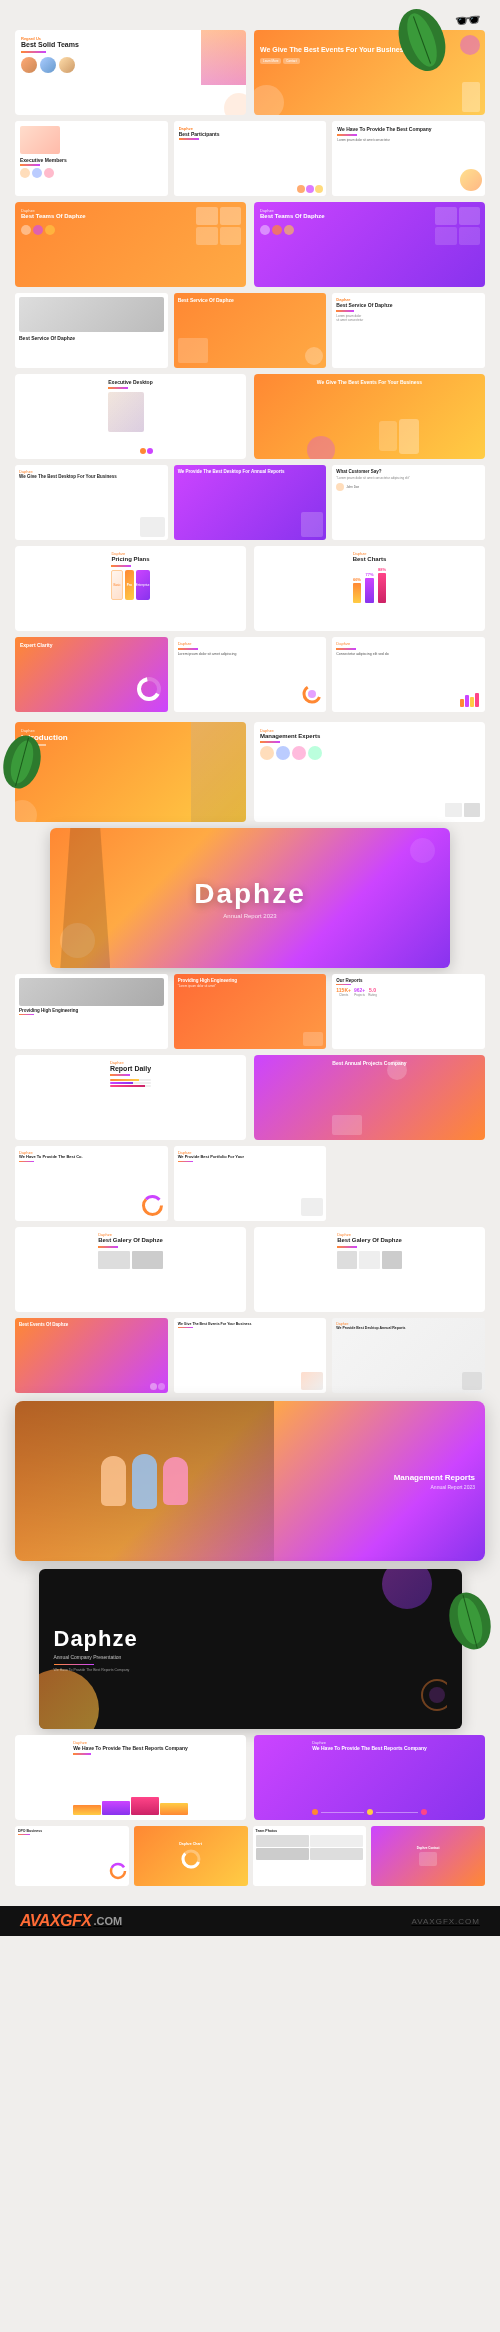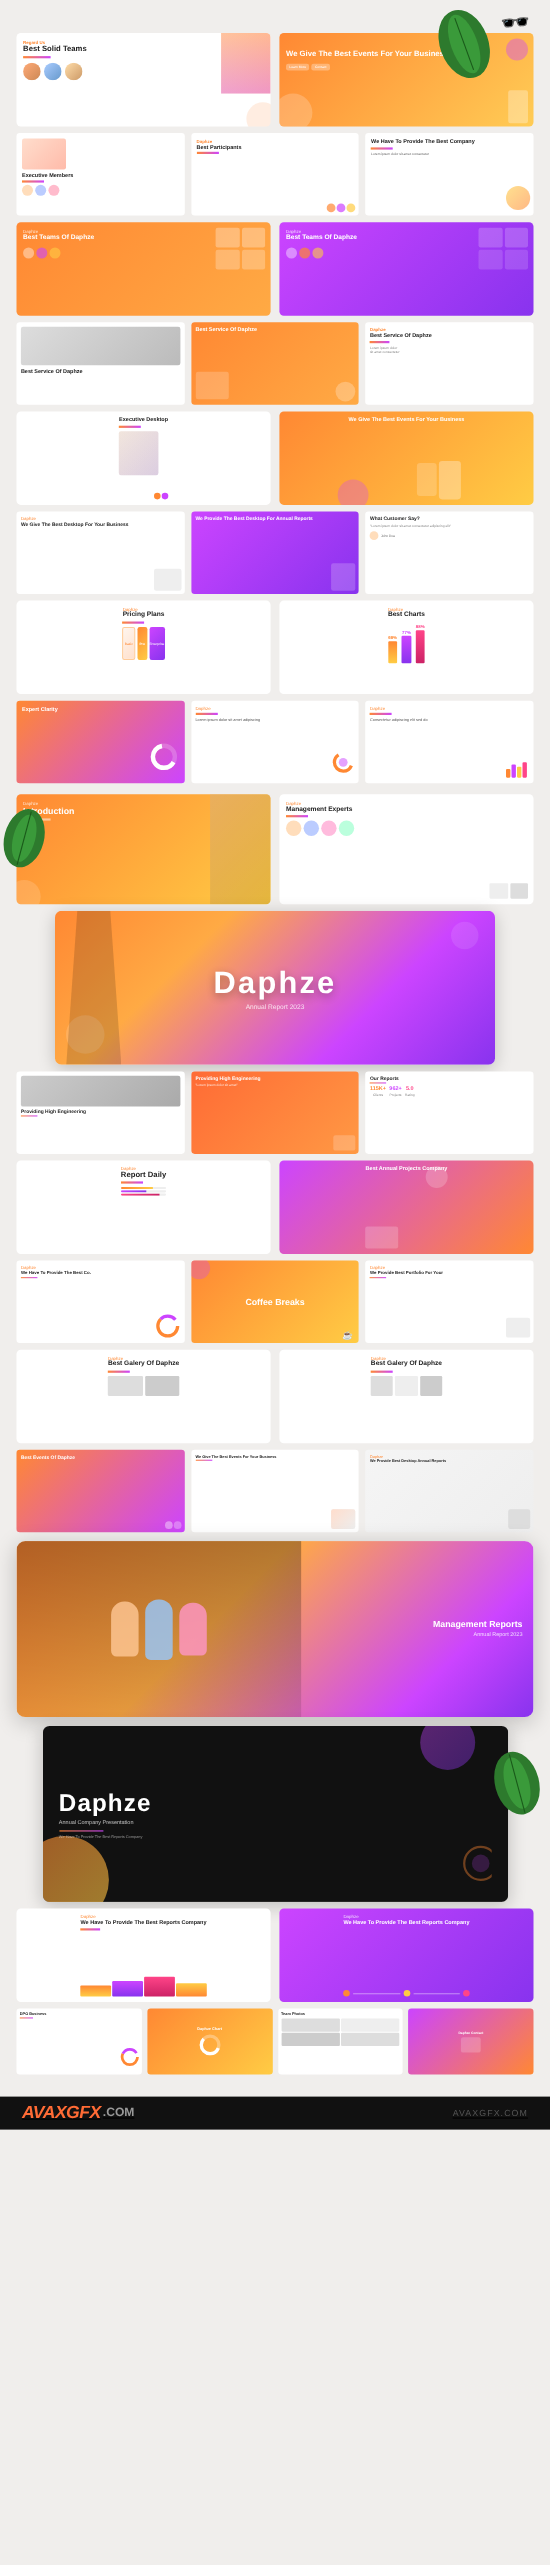--- a/index.html
+++ b/index.html
@@ -549,27 +549,20 @@
         <div style="height:1px;background:linear-gradient(90deg,#ff8833,#cc44ff);width:15px;margin:1px 0;"></div>
         <div style="position:absolute;bottom:3px;right:3px;width:25px;height:25px;">
           <svg width="25" height="25" viewBox="0 0 25 25">
             <circle cx="12.5" cy="12.5" r="9" fill="none" stroke="#ff8833" stroke-width="3" stroke-dasharray="35 22"></circle>
             <circle cx="12.5" cy="12.5" r="9" fill="none" stroke="#cc44ff" stroke-width="3" stroke-dasharray="15 42" stroke-dashoffset="-35"></circle>
           </svg>
         </div>
       </div>
     </div>
 
-    <div class="slide-3" style="background:linear-gradient(135deg,#ff8833,#ffcc44);position:relative;">
-      <div style="padding:5px;height:100%;display:flex;flex-direction:column;justify-content:center;align-items:center;position:relative;">
-        <div style="font-size:8px;font-weight:bold;color:#fff;text-align:center;line-height:1.2;">Coffee Breaks</div>
-        <div style="position:absolute;bottom:3px;right:5px;font-size:8px;">☕</div>
-        <div style="position:absolute;top:-3px;left:-3px;width:20px;height:20px;border-radius:50%;background:rgba(204,68,255,0.3);"></div>
-      </div>
-    </div>
 
     <div class="slide-3 bg-white">
       <div style="padding:4px;height:100%;position:relative;">
         <div style="font-size:4px;color:#ff8833;">Daphze</div>
         <div style="font-size:4px;font-weight:bold;color:#222;line-height:1.2;">We Provide Best Portfolio For Your</div>
         <div style="height:1px;background:linear-gradient(90deg,#ff8833,#cc44ff);width:15px;margin:1px 0;"></div>
         <div style="position:absolute;bottom:5px;right:3px;width:22px;height:18px;background:#eee;border-radius:2px;"></div>
       </div>
     </div>
   </div>

